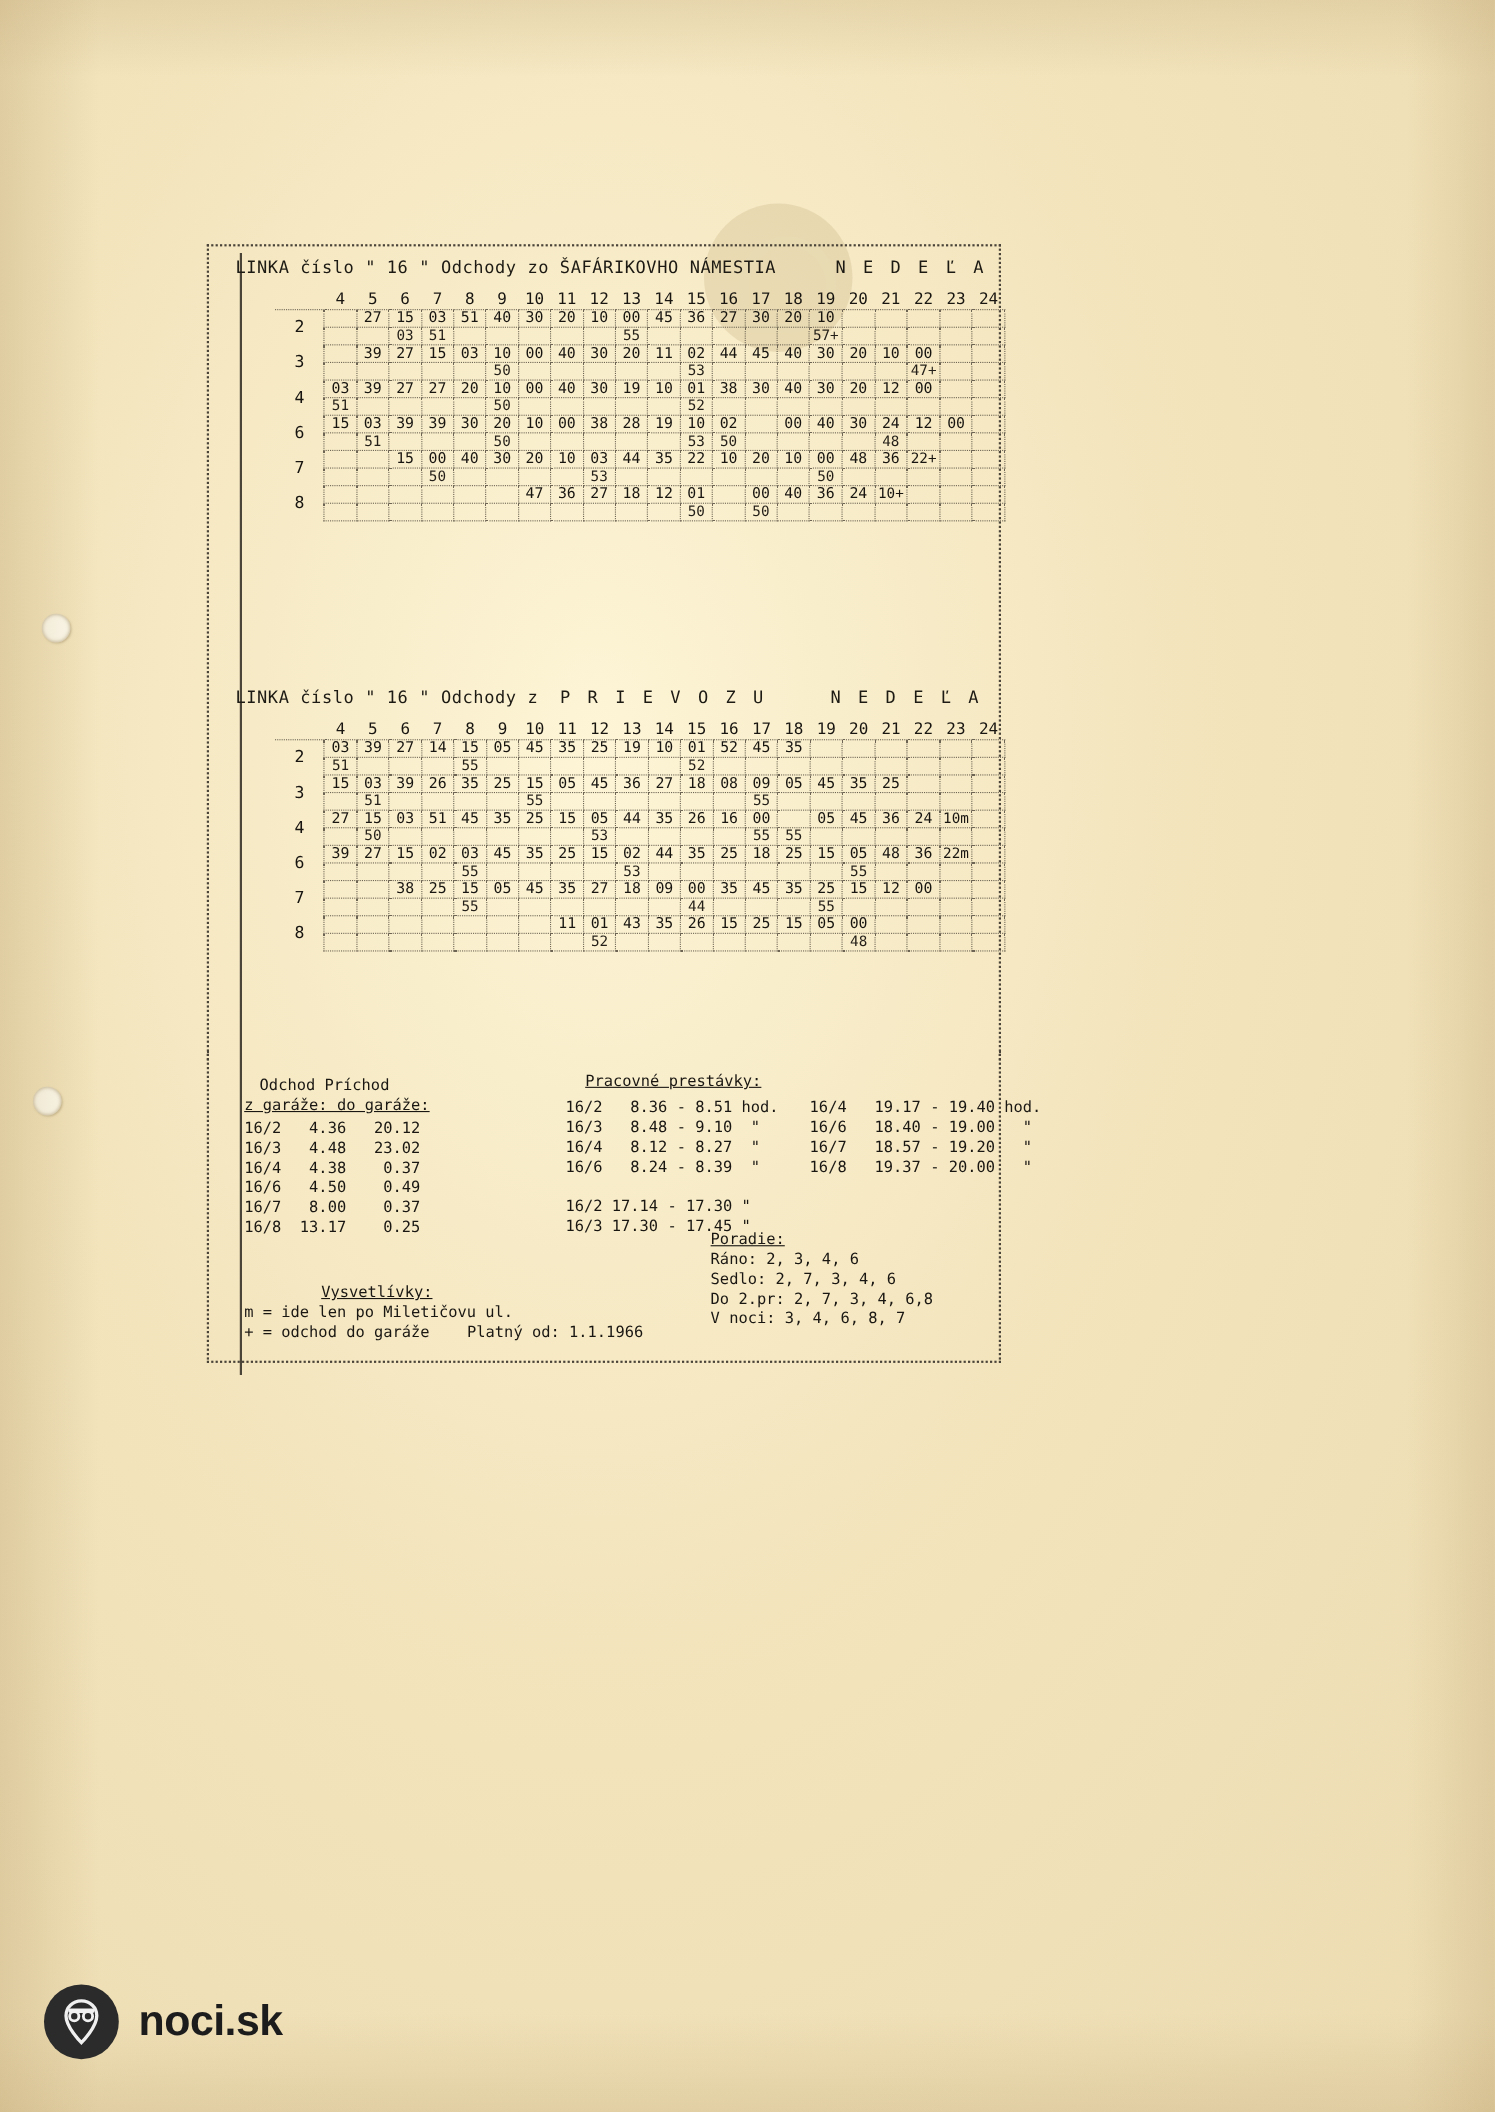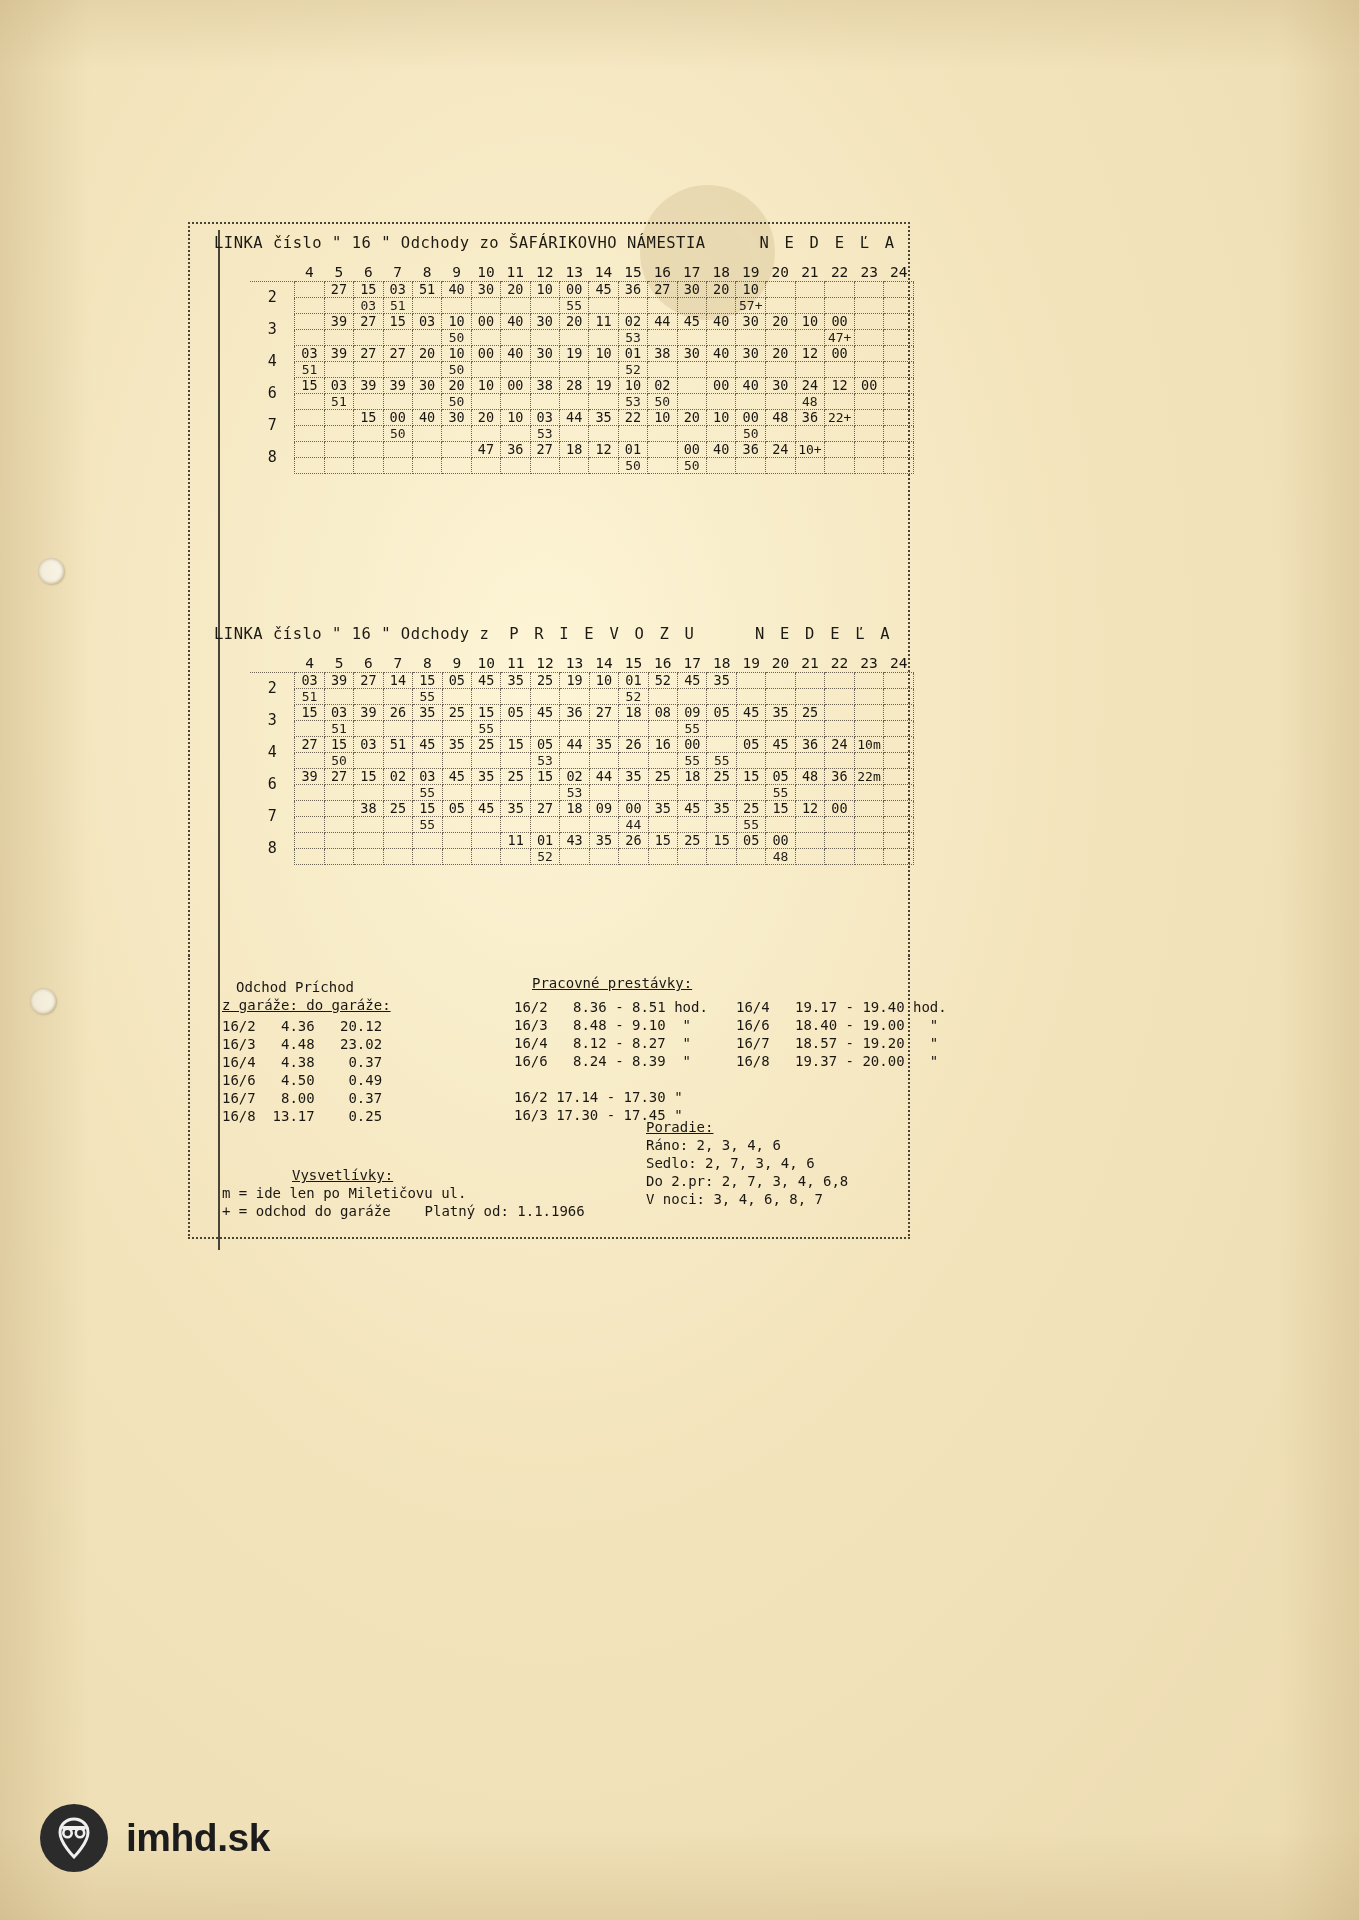--- a/index.html
+++ b/index.html
@@ -831,14 +831,14 @@
 
 <div class="logo-wrap">
   <div class="logo-mark">
     <svg width="42" height="42" viewBox="0 0 42 42" aria-hidden="true">
       <path d="M21 2c-8 0-14 6-14 13.5C7 26 21 40 21 40s14-14 14-24.5C35 8 29 2 21 2z" fill="none" stroke="#f0f0f0" stroke-width="3"></path>
       <circle cx="14.5" cy="16" r="4.2" fill="none" stroke="#f0f0f0" stroke-width="2.6"></circle>
       <circle cx="27" cy="16" r="4.2" fill="none" stroke="#f0f0f0" stroke-width="2.6"></circle>
       <rect x="9" y="9" width="24" height="4" rx="2" fill="#f0f0f0"></rect>
     </svg>
   </div>
-  <div class="logo-text">imhd.sk</div>
+  <div class="logo-text">noci.sk</div>
 </div>
 
 </body></html>

